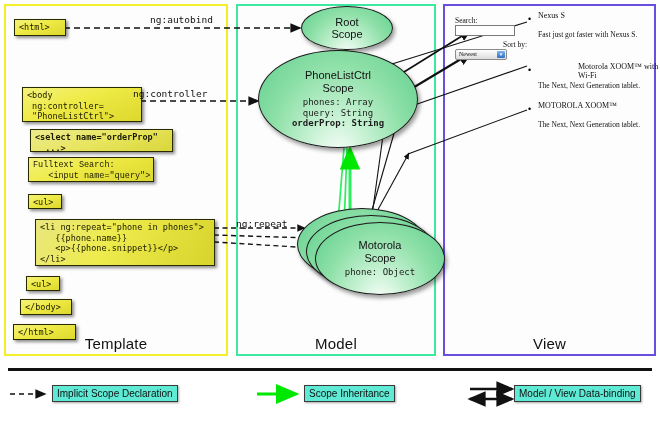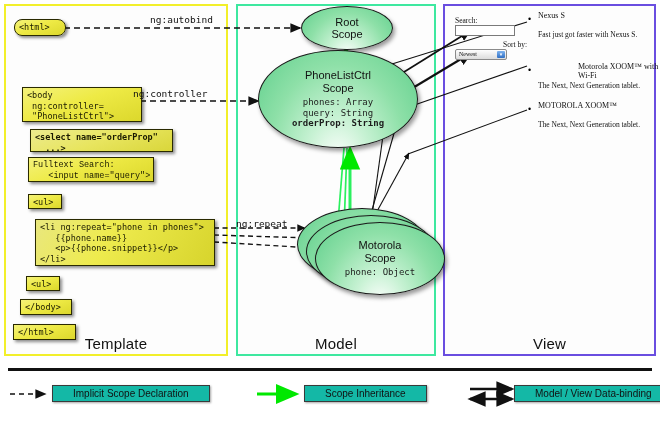--- a/index.html
+++ b/index.html
@@ -57,22 +57,22 @@
             color:#fff;font-size:5px;text-align:center;line-height:7px;}
   .phone-item{position:absolute;font-family:"Liberation Serif",serif;color:#111;}
   .phone-name{font-size:8px;}
   .phone-bullet{position:absolute;font-size:9px;line-height:8px;}
   .phone-snip{font-size:7.5px;}
 
   
   #legend{position:absolute;left:0;top:366px;width:660px;height:55px;}
   #legend-rule{position:absolute;left:8px;top:2px;width:644px;height:3px;background:#111;}
   .lg-box{position:absolute;box-sizing:border-box;border:1px solid #3a3a3a;
-          background:#14b8a6;box-shadow:1px 1px 2px rgba(0,0,0,.35);
-          font-size:10px;color:#111;padding:2px 20px;white-space:nowrap;}
+          background:#5eead4;box-shadow:1px 1px 2px rgba(0,0,0,.35);
+          font-size:10px;color:#111;padding:2px 4px;white-space:nowrap;}
 
   svg{position:absolute;left:0;top:0;pointer-events:none;}
 </style>
 </head>
 <body>
 
 <div id="root">
 
   <div class="col" id="col-template">
     <div class="col-label">Template</div>
@@ -121,21 +121,21 @@
     <path d="M392,64 L527,22" stroke="#111" stroke-width="1.1" fill="none"></path>
     <path d="M370,230 L393,63" stroke="#111" stroke-width="1.1" fill="none" marker-end="url(#ah-black-s)"></path>
 
     <path d="M400,110 L527,66" stroke="#111" stroke-width="1.1" fill="none"></path>
     <path d="M364,238 L401,109" stroke="#111" stroke-width="1.1" fill="none" marker-end="url(#ah-black-s)"></path>
 
     <path d="M408,154 L527,110" stroke="#111" stroke-width="1.1" fill="none"></path>
     <path d="M358,246 L409,153" stroke="#111" stroke-width="1.1" fill="none" marker-end="url(#ah-black-s)"></path>
   </svg>
 
-  <div class="codebox" style="left:14px;top:19px;width:52px;height:17px;border-radius:8px;">&lt;html&gt;</div>
+  <div class="codebox" style="left:14px;top:19px;width:52px;height:17px;">&lt;html&gt;</div>
 
   <div class="codebox" style="left:22px;top:87px;width:120px;height:35px;">&lt;body
  ng:controller=
  "PhoneListCtrl"&gt;</div>
 
   <div class="codebox bold" style="left:30px;top:129px;width:143px;height:23px;">&lt;select name="orderProp"
   ...&gt;</div>
 
   <div class="codebox" style="left:28px;top:157px;width:126px;height:25px;font-family:Liberation Mono, monospace;">Fulltext Search:
    &lt;input name="query"&gt;</div>

